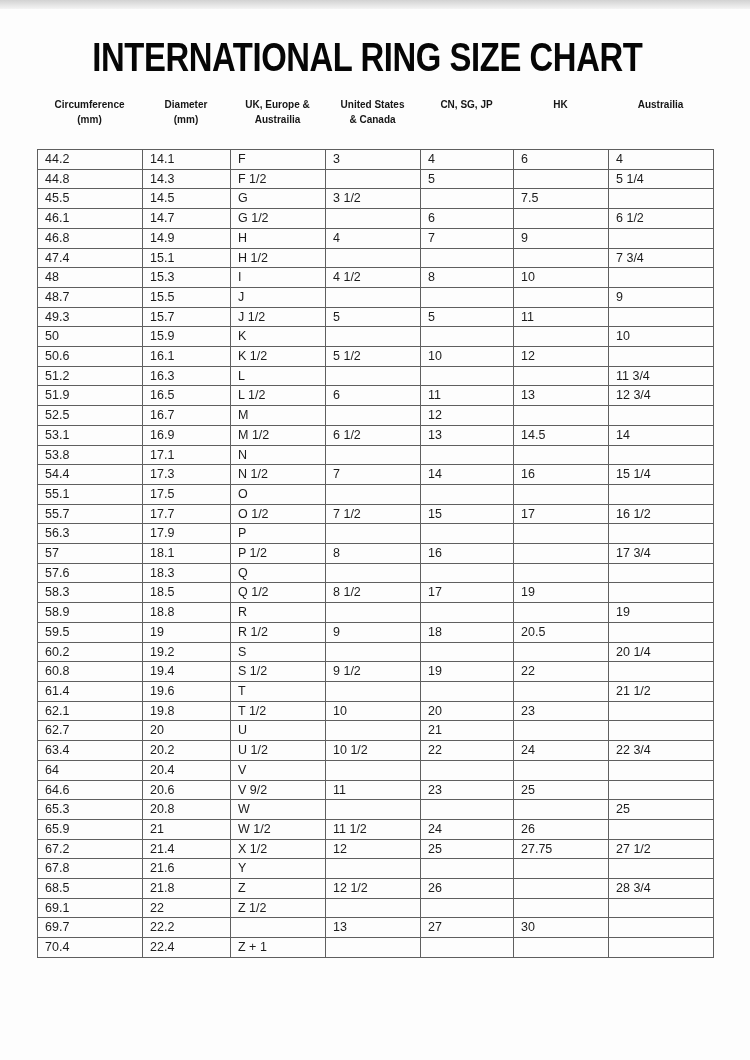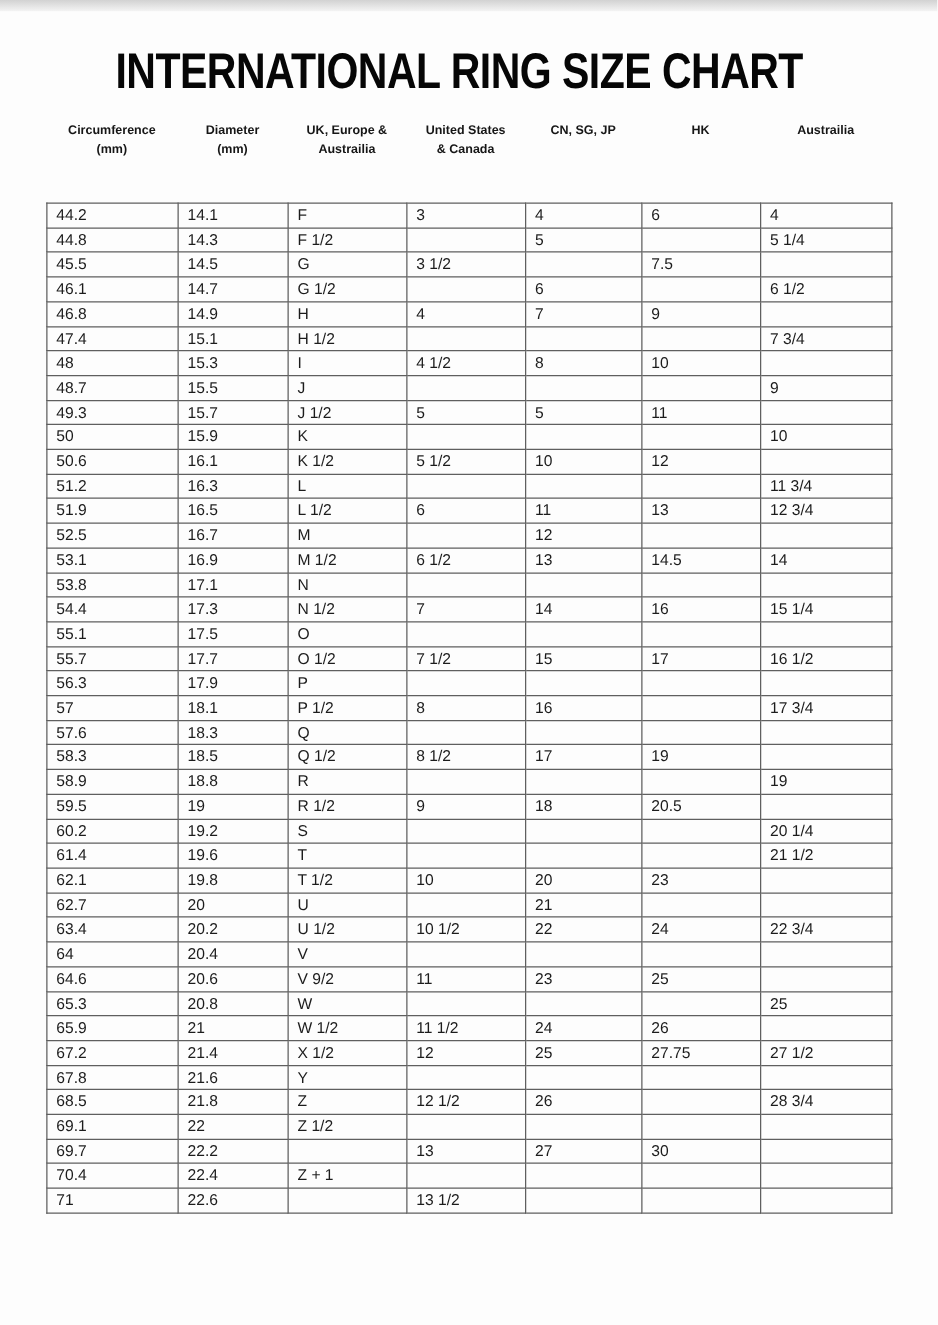--- a/index.html
+++ b/index.html
@@ -42,21 +42,21 @@
     align-items: start;
   }
   .col-header {
     text-align: center;
     font-weight: 700;
     font-size: 10px;
     line-height: 15px;
     color: #161616;
   }
   table.ring-table {
-    margin: 35px 0 0 37px;
+    margin: 22px 0 0 37px;
     width: 676px;
     border-collapse: collapse;
     table-layout: fixed;
     font-size: 12.5px;
     color: #1c1c1c;
   }
   table.ring-table col.c1 { width: 105px; }
   table.ring-table col.c2 { width: 88px; }
   table.ring-table col.c3 { width: 95px; }
   table.ring-table col.c4 { width: 95px; }
@@ -351,20 +351,29 @@
       <tr>
         <td>60.2</td>
         <td>19.2</td>
         <td>S</td>
         <td></td>
         <td></td>
         <td></td>
         <td>20 1/4</td>
       </tr>
       <tr>
+        <td>60.8</td>
+        <td>19.4</td>
+        <td>S 1/2</td>
+        <td>9 1/2</td>
+        <td>19</td>
+        <td>22</td>
+        <td></td>
+      </tr>
+      <tr>
         <td>61.4</td>
         <td>19.6</td>
         <td>T</td>
         <td></td>
         <td></td>
         <td></td>
         <td>21 1/2</td>
       </tr>
       <tr>
         <td>62.1</td>
@@ -476,23 +485,14 @@
       </tr>
       <tr>
         <td>70.4</td>
         <td>22.4</td>
         <td>Z + 1</td>
         <td></td>
         <td></td>
         <td></td>
         <td></td>
       </tr>
-      <tr>
-        <td>71</td>
-        <td>22.6</td>
-        <td></td>
-        <td>13 1/2</td>
-        <td></td>
-        <td></td>
-        <td></td>
-      </tr>
     </tbody>
 </table>
 
 </body></html>

